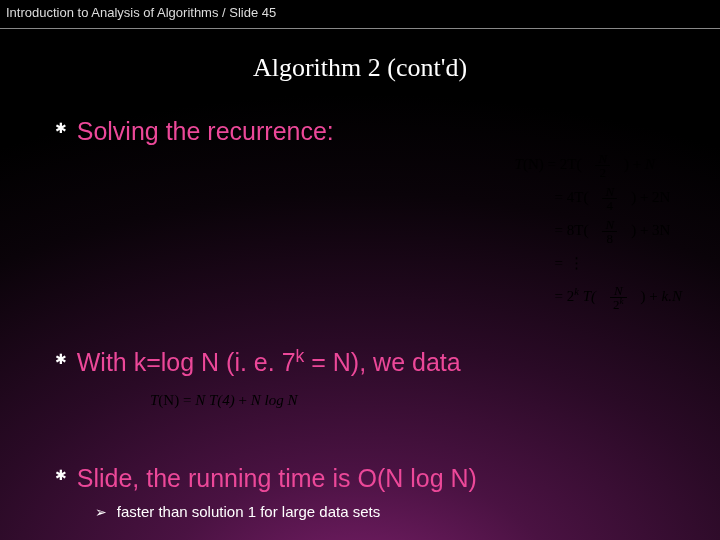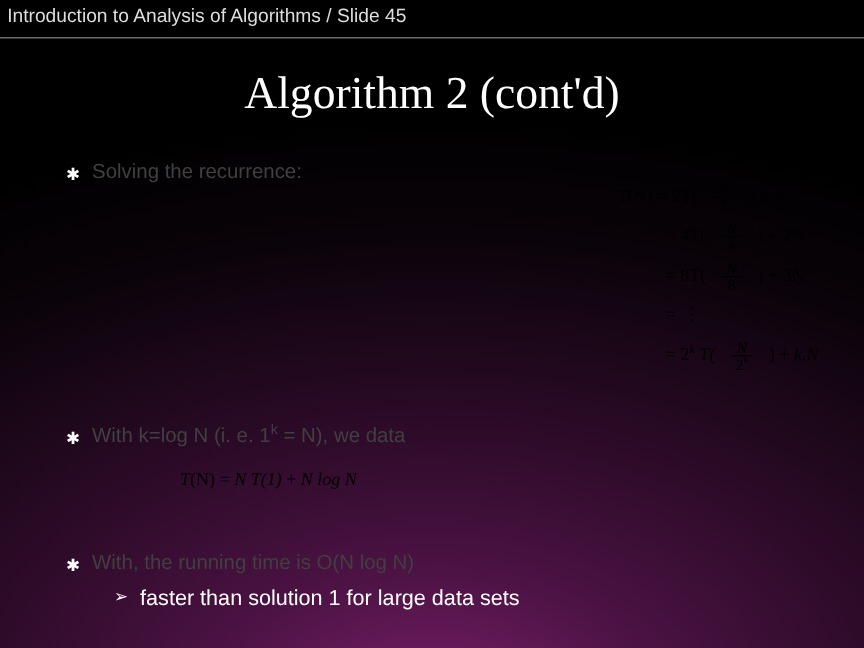--- a/index.html
+++ b/index.html
@@ -4,28 +4,28 @@
 <style>
   * { box-sizing: border-box; margin: 0; padding: 0; }
   html, body { width: 720px; height: 540px; overflow: hidden; }
   body {
     background: radial-gradient(ellipse 800px 500px at 50% 110%, #7a1f6a 0%, #4a1242 25%, #2a0a26 50%, #0a0309 80%, #000 100%);
     font-family: Arial, Helvetica, sans-serif;
     color: #fff;
     position: relative;
   }
   .header {
-    font-size: 16px;
+    font-size: 13px;
     color: #ddd;
     padding: 5px 6px 8px 6px;
     border-bottom: 1px solid #888;
   }
   .title {
     font-family: "Times New Roman", Times, serif;
-    font-size: 38px;
+    font-size: 26px;
     color: #fff;
     text-align: center;
     margin-top: 24px;
     margin-bottom: 32px;
     font-weight: normal;
   }
   .content {
     padding: 0 30px 0 55px;
   }
   .bullet-row {
@@ -35,39 +35,39 @@
   }
   .star {
     font-size: 14px;
     margin-right: 10px;
     margin-top: 5px;
     color: #fff;
     flex-shrink: 0;
     font-family: Arial, sans-serif;
   }
   .b-text {
-    font-size: 17px;
-    color: #404040;
+    font-size: 25px;
+    color: #ec4899;
     line-height: 1.3;
   }
   .sub-row {
     display: flex;
     align-items: flex-start;
     margin-left: 40px;
     margin-top: 4px;
   }
   .arrow {
     font-size: 14px;
     margin-right: 10px;
     margin-top: 1px;
     color: #fff;
     flex-shrink: 0;
   }
   .sub-text {
-    font-size: 18px;
+    font-size: 15px;
     color: #fff;
   }
   sup { font-size: 0.7em; vertical-align: super; line-height: 0; }
   .eq-block {
     position: absolute;
     font-family: "Times New Roman", Times, serif;
     font-style: italic;
     color: #000;
     font-size: 15px;
     line-height: 2.2;
@@ -101,29 +101,29 @@
   <div class="bullet-row">
     <span class="star">✱</span>
     <span class="b-text">Solving the recurrence:</span>
   </div>
 
   <div class="gap1"></div>
 
   <div class="bullet-row">
     <span class="star">✱</span>
     <span class="b-text">
-      <span>With k=log N (i. e. 1</span><sup>k</sup><span> = N), we data</span>
+      <span>With k=log N (i. e. 7</span><sup>k</sup><span> = N), we data</span>
     </span>
   </div>
 
   <div class="gap2"></div>
 
   <div class="bullet-row">
     <span class="star">✱</span>
-    <span class="b-text">With, the running time is O(N log N)</span>
+    <span class="b-text">Slide, the running time is O(N log N)</span>
   </div>
 
   <div class="sub-row">
     <span class="arrow">➢</span>
     <span class="sub-text">faster than solution 1 for large data sets</span>
   </div>
 
 </div>
 
 <div class="eq-block eq-right">
@@ -154,17 +154,17 @@
     <span class="rm">2</span><sup>k</sup><span> T(</span><span class="frac"><span class="n">N</span><span class="d"><span class="rm">2</span><sup>k</sup></span></span><span class="rm">)</span>
     <span class="rm">+</span>
     <span>k.N</span>
   </div>
 </div>
 
 <div class="eq-block eq-mid" style="line-height:1.9;">
   <div>
     <span>T</span><span class="rm">(N)</span>
     <span class="rm">=</span>
-    <span>N T(1)</span>
+    <span>N T(4)</span>
     <span class="rm">+</span>
     <span>N log N</span>
   </div>
 </div>
 
 </body></html>

